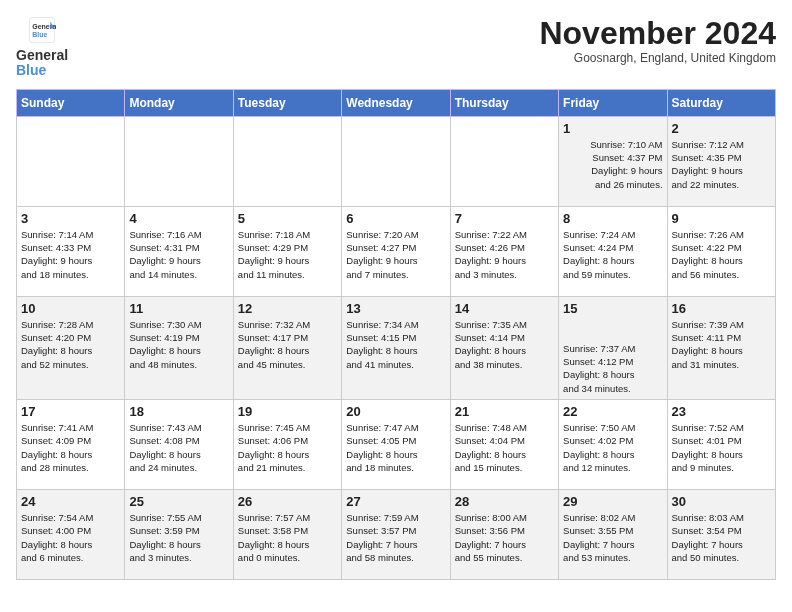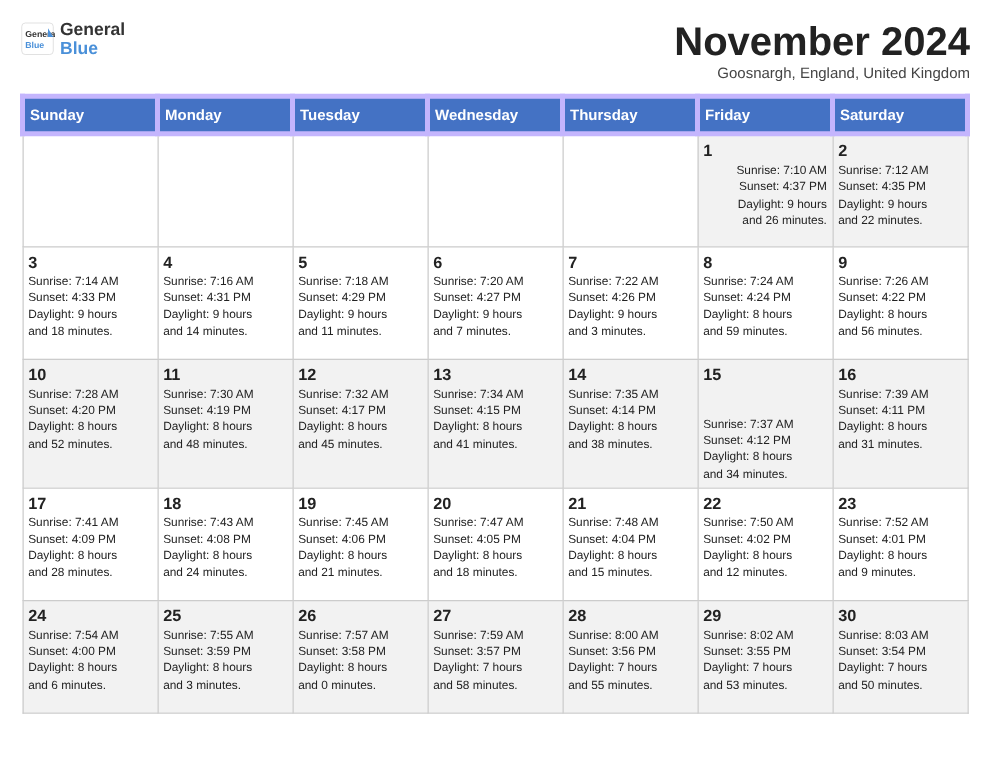--- a/index.html
+++ b/index.html
@@ -13,20 +13,21 @@
     .header-area {
       display: flex;
       justify-content: space-between;
       align-items: flex-start;
       margin-bottom: 10px;
     }
     .logo {
       display: flex;
       align-items: center;
       gap: 4px;
+      flex-direction: column;
     }
     .logo-text {
       display: flex;
       flex-direction: column;
       font-size: 14px;
       font-weight: bold;
       line-height: 1.1;
     }
     .logo-text span:first-child { color: #333; }
     .logo-text span:last-child { color: #4a90d9; }
@@ -52,21 +53,21 @@
       border-collapse: collapse;
       table-layout: fixed;
     }
     thead th {
       background-color: #4472c4;
       color: #fff;
       font-size: 12px;
       font-weight: bold;
       padding: 6px 4px;
       text-align: left;
-      border: 4px solid #c4b5fd;
+      border: 1px solid #c4b5fd;
     }
     tbody td {
       border: 1px solid #ccc;
       vertical-align: top;
       padding: 4px;
       font-size: 10px;
       color: #222;
       height: 90px;
       background: #fff;
     }

